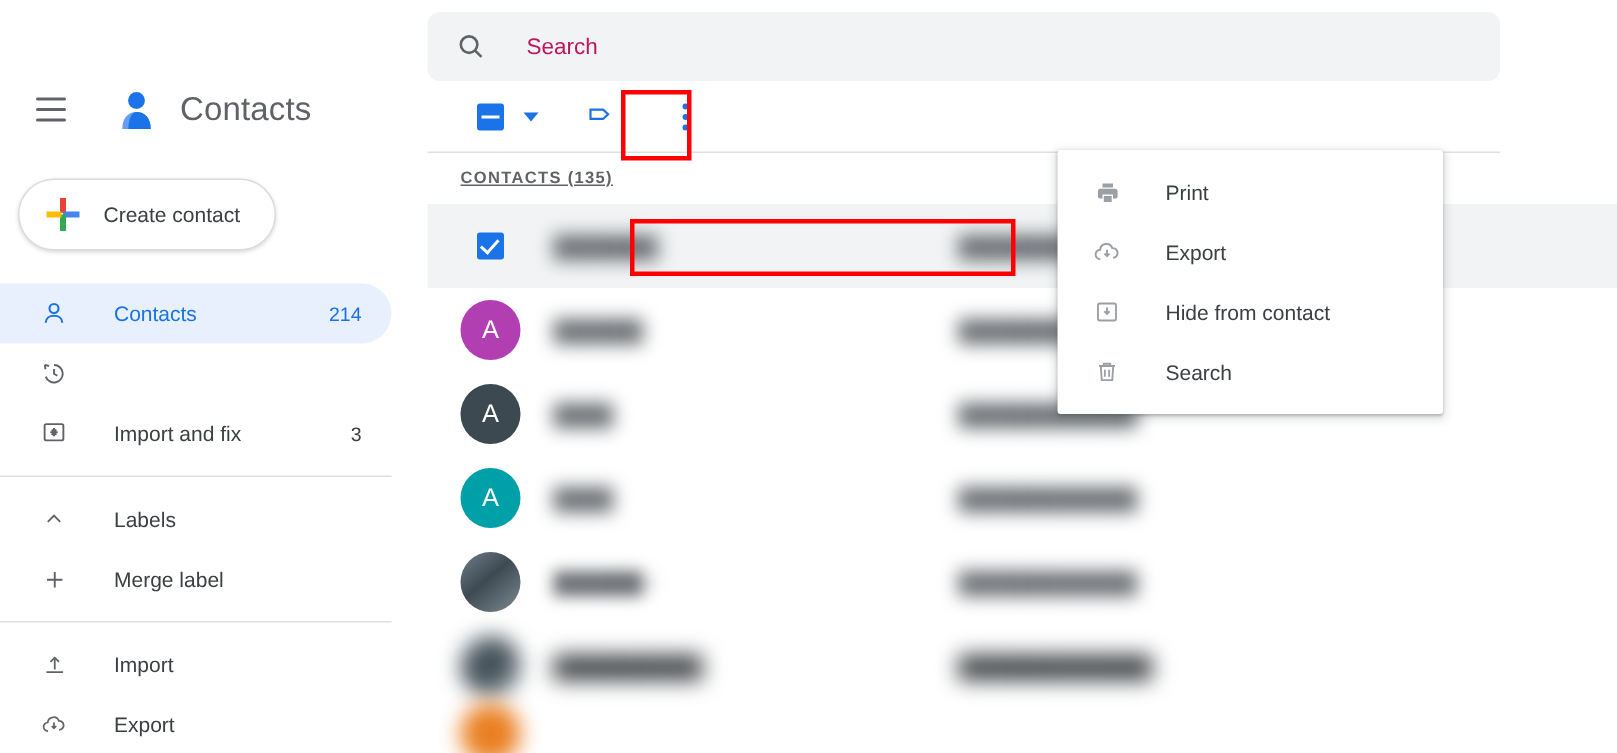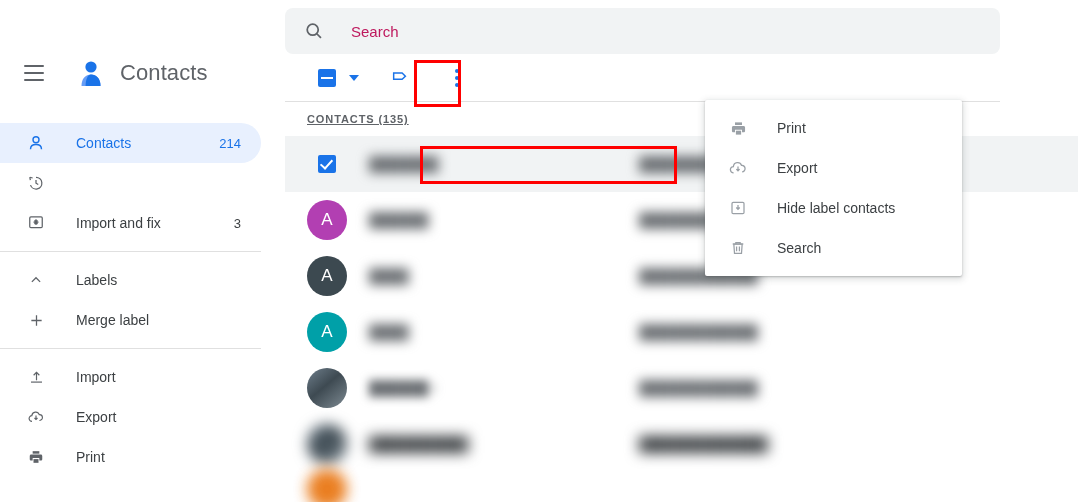--- a/index.html
+++ b/index.html
@@ -275,20 +275,29 @@
       <div class="brand-logo">
         <svg viewBox="0 0 30 30" width="30" height="30">
           <circle cx="15" cy="9" r="5.6" fill="#1a73e8"></circle>
           <path d="M5.5 28 C5.5 20.5 9.6 16.6 15 16.6 C20.4 16.6 24.5 20.5 24.5 28 Z" fill="#669df6"></path>
           <path d="M9.6 28 C9.6 21.4 11.8 16.6 15 16.6 C20.4 16.6 24.5 20.5 24.5 28 Z" fill="#1a73e8"></path>
         </svg>
       </div>
       <div class="brand-title">Contacts</div>
     </div>
 
+    <div class="create-contact">
+      <div class="gplus">
+        <i class="ar"></i>
+        <i class="ab"></i>
+        <i class="ag"></i>
+        <i class="ay"></i>
+      </div>
+      <div class="cc-label">Create contact</div>
+    </div>
 
     <div class="nav">
 
       <div class="nav-item active">
         <span class="nav-ico">
           <svg viewBox="0 0 24 24" width="20" height="20" fill="none" stroke="currentColor" stroke-width="1.7">
             <circle cx="12" cy="8" r="3.6"></circle>
               <path d="M5.4 19.4c0-3.6 3-5.6 6.6-5.6s6.6 2 6.6 5.6"></path>
           </svg>
         </span>
@@ -524,21 +533,21 @@
         <span class="mi-label">Export</span>
       </div>
 
       <div class="menu-item">
         <span class="mi-ico">
           <svg viewBox="0 0 24 24" width="20" height="20" fill="none" stroke="currentColor" stroke-width="1.5">
             <rect x="4.8" y="5.2" width="14.4" height="13.6" rx="1.4"></rect>
             <path d="M12 8.4v5M9.9 11.4 12 13.5l2.1-2.1"></path>
           </svg>
         </span>
-        <span class="mi-label">Hide label contacts</span>
+        <span class="mi-label">Hide from contact</span>
       </div>
 
       <div class="menu-item">
         <span class="mi-ico">
           <svg viewBox="0 0 24 24" width="20" height="20" fill="none" stroke="currentColor" stroke-width="1.5">
             <path d="M5.6 7.2h12.8"></path>
               <path d="M9.4 7.2V5.4h5.2v1.8"></path>
             <path d="M7 7.2h10l-.8 11.3H7.8z"></path>
             <path d="M10.3 10.2v5.6M13.7 10.2v5.6"></path>
           </svg>

